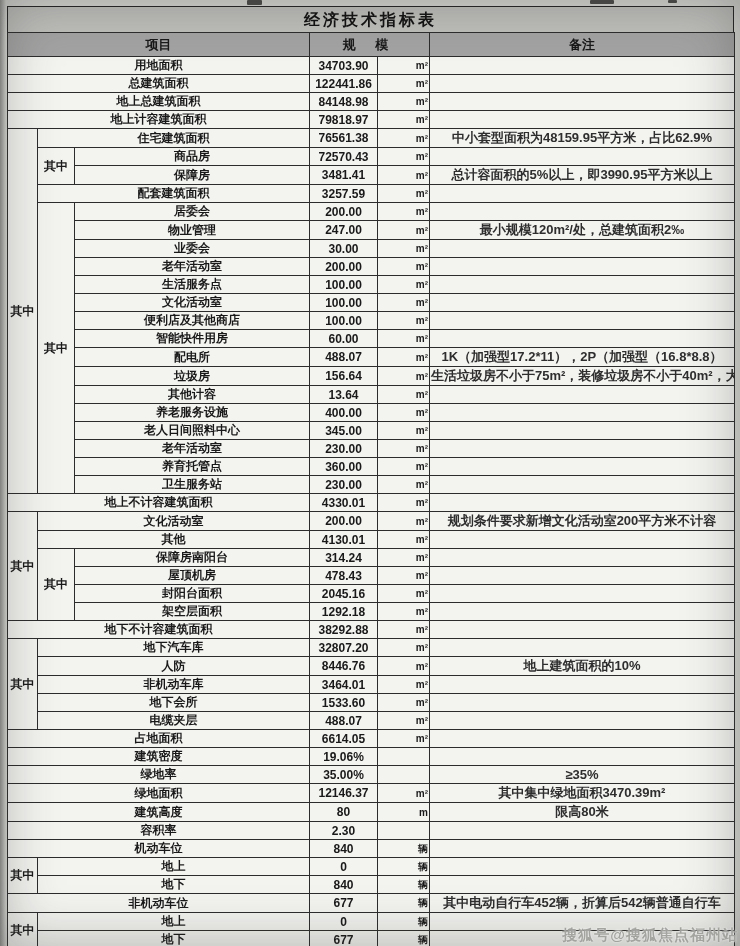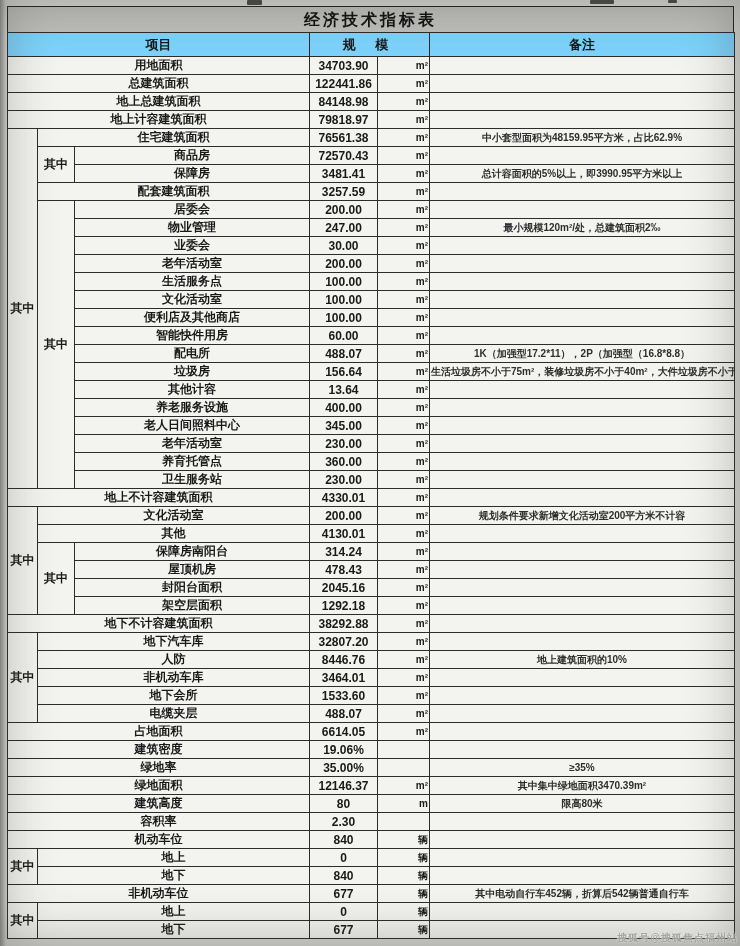--- a/index.html
+++ b/index.html
@@ -16,29 +16,29 @@
     height:27px; line-height:26px; text-align:center;
     font-size:16px; font-weight:bold; letter-spacing:3px; color:#111;
   }
   table { width:100%; border-collapse:collapse; table-layout:fixed; margin-top:-1px; background:#f3f3f0; }
   col.c-g1{width:30px;} col.c-g2{width:37px;} col.c-item{width:235px;}
   col.c-val{width:68px;} col.c-unit{width:52px;} col.c-note{width:305px;}
   th, td {
     border:1px solid #2c2c2c; text-align:center; vertical-align:middle;
     font-weight:bold; overflow:hidden; white-space:nowrap; color:#191919;
   }
-  thead th { height:24px; font-size:13px; background:#7dd3fc; }
+  thead th { height:24px; font-size:13px; background:#a3a3a3; }
   th.h-scale { letter-spacing:8px;text-align:center; }
   td { height:17px; font-size:12px; padding:0 1px; }
   td.unit { font-size:10px;text-align:right; }
-  td.note { font-size:10px; color:#2e2e2e; }
+  td.note { font-size:13px; color:#2e2e2e; }
   td.g { font-size:12px; }
   .watermark {
     position:absolute; right:2px; bottom:1px;
-    font-size:10px; font-weight:bold; letter-spacing:1px;
+    font-size:15px; font-weight:bold; letter-spacing:1px;
     color:rgba(158,158,155,.95);
     text-shadow:0 0 2px rgba(255,255,255,.85);
   }
   .artifact { position:absolute; background:#4a4a48; border-radius:1px; }
   .edge-left { position:absolute; left:0; top:0; width:6px; height:100%;
     background:linear-gradient(to right, rgba(80,80,78,.5), rgba(80,80,78,0)); }
   .vignette { position:absolute; inset:0; pointer-events:none;
     box-shadow: inset 0 0 55px rgba(55,55,52,.38); }
 </style>
 </head>

